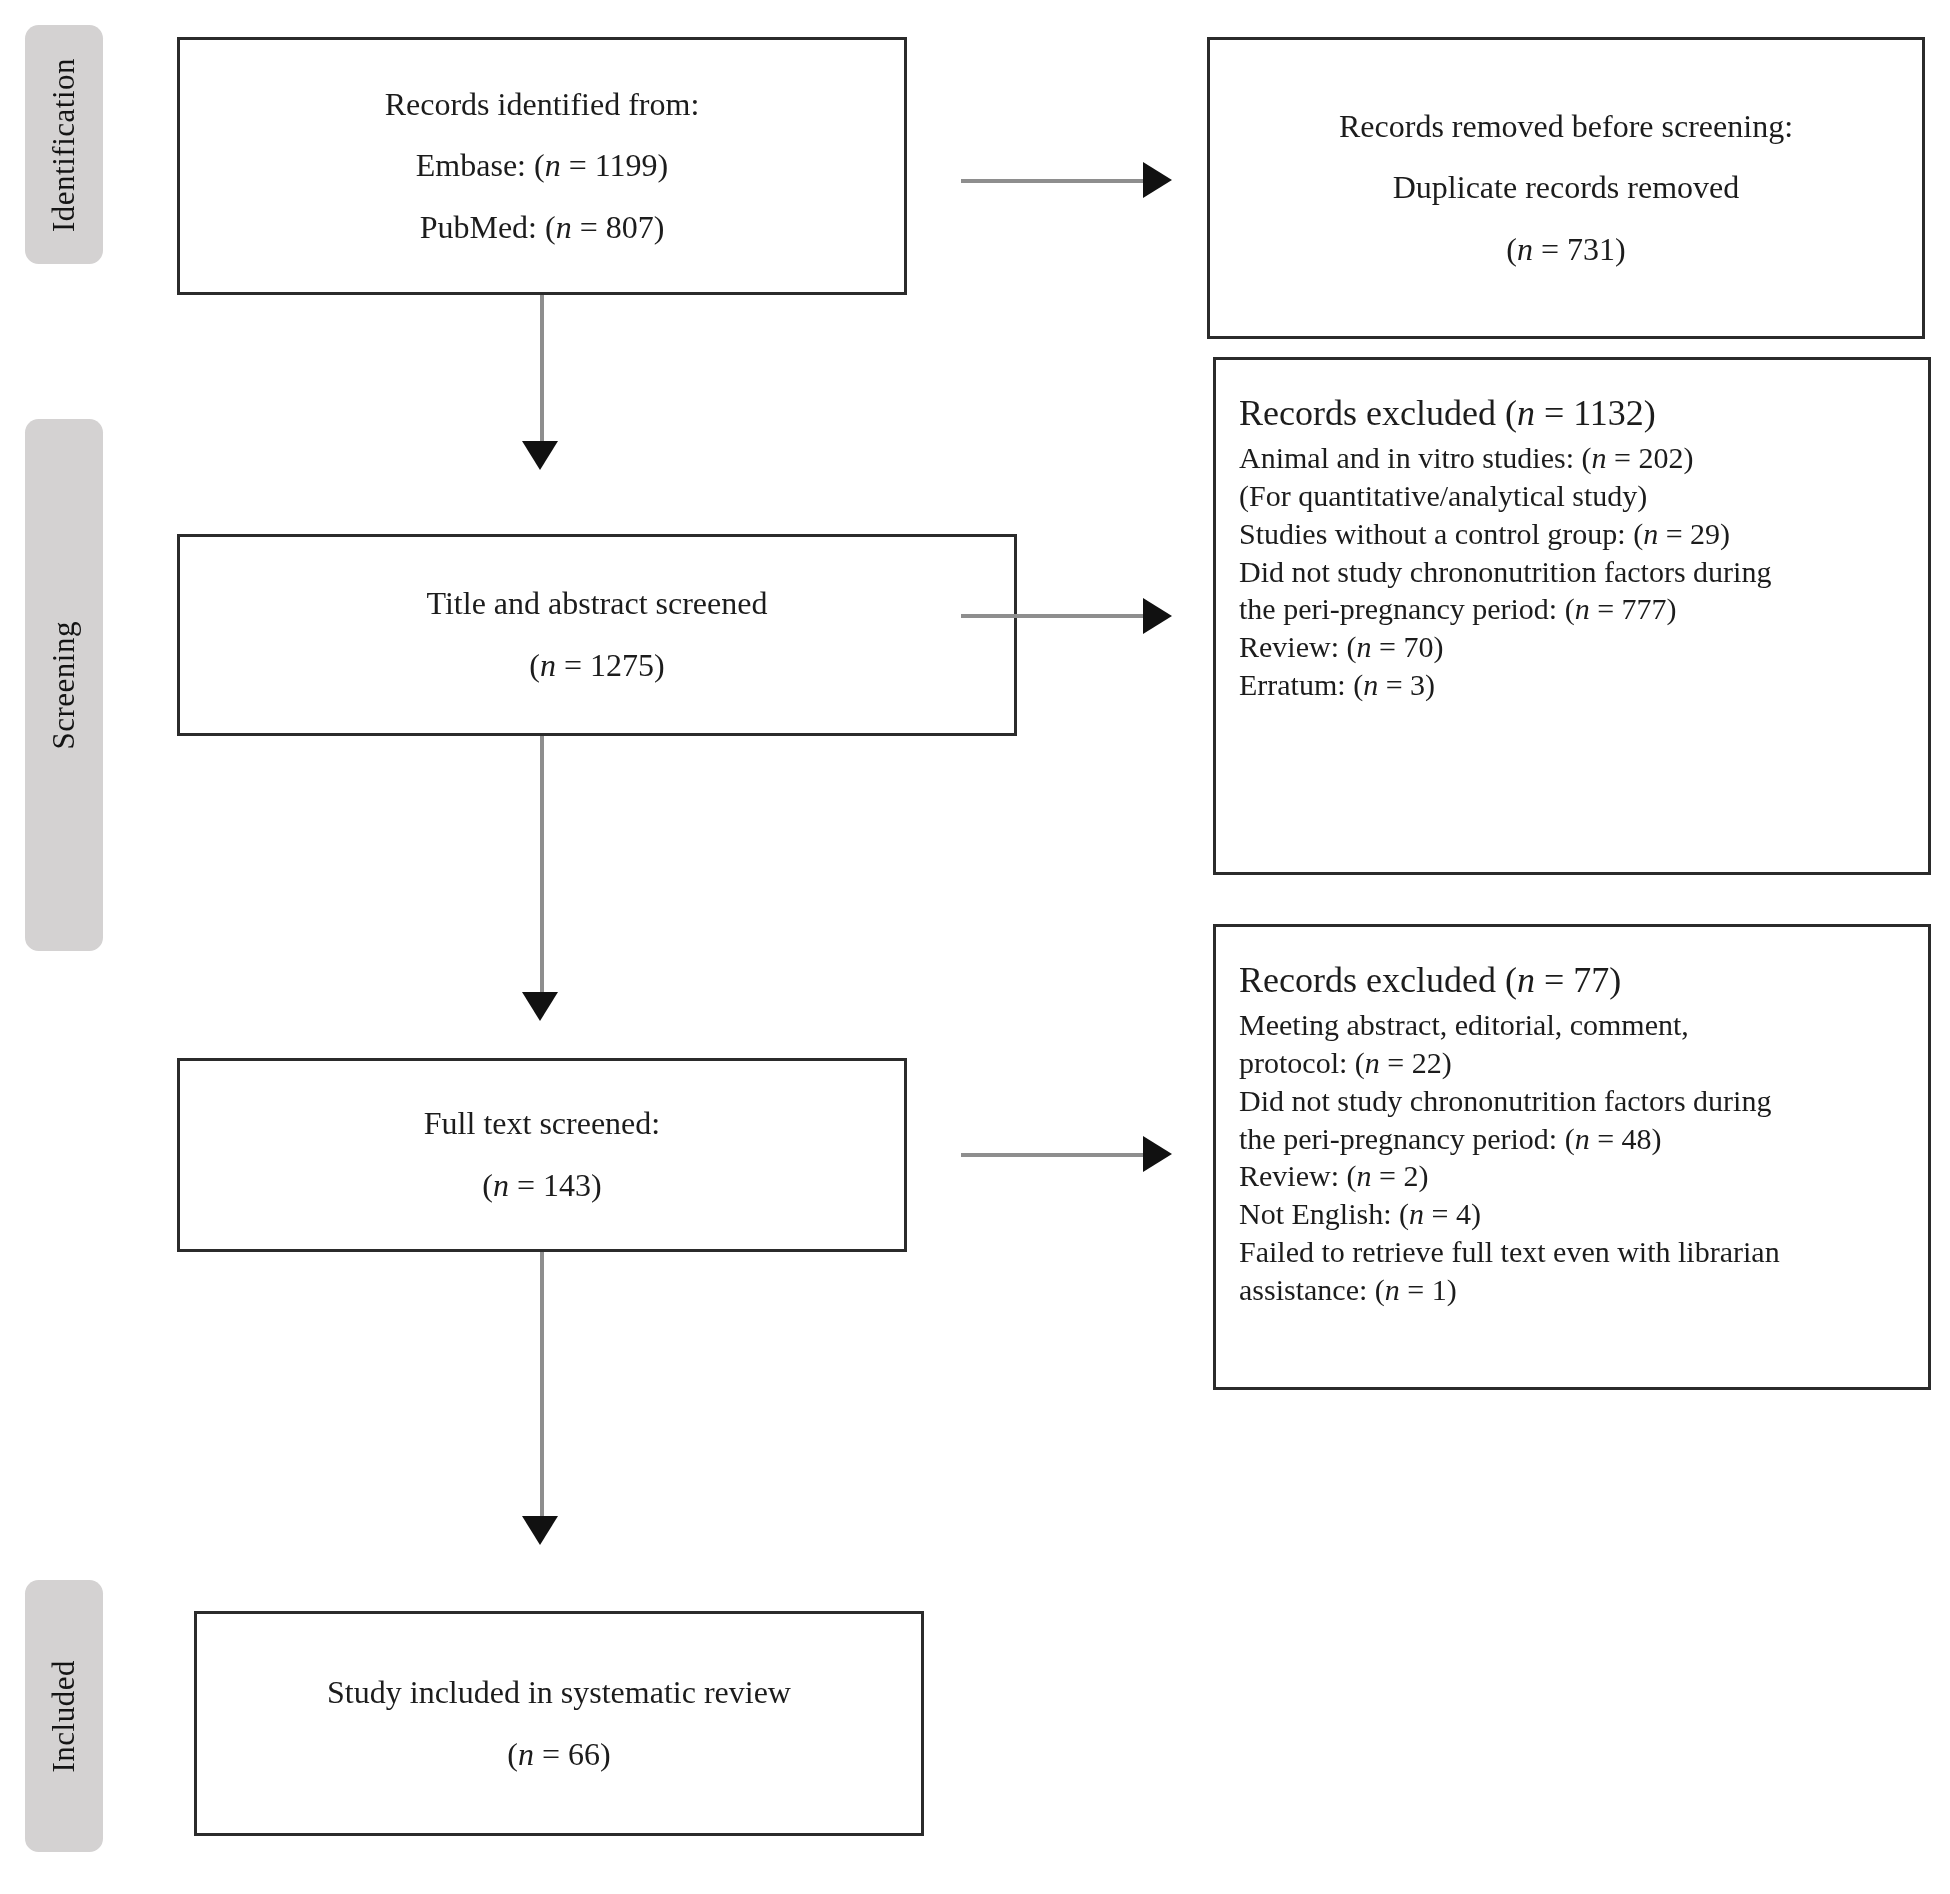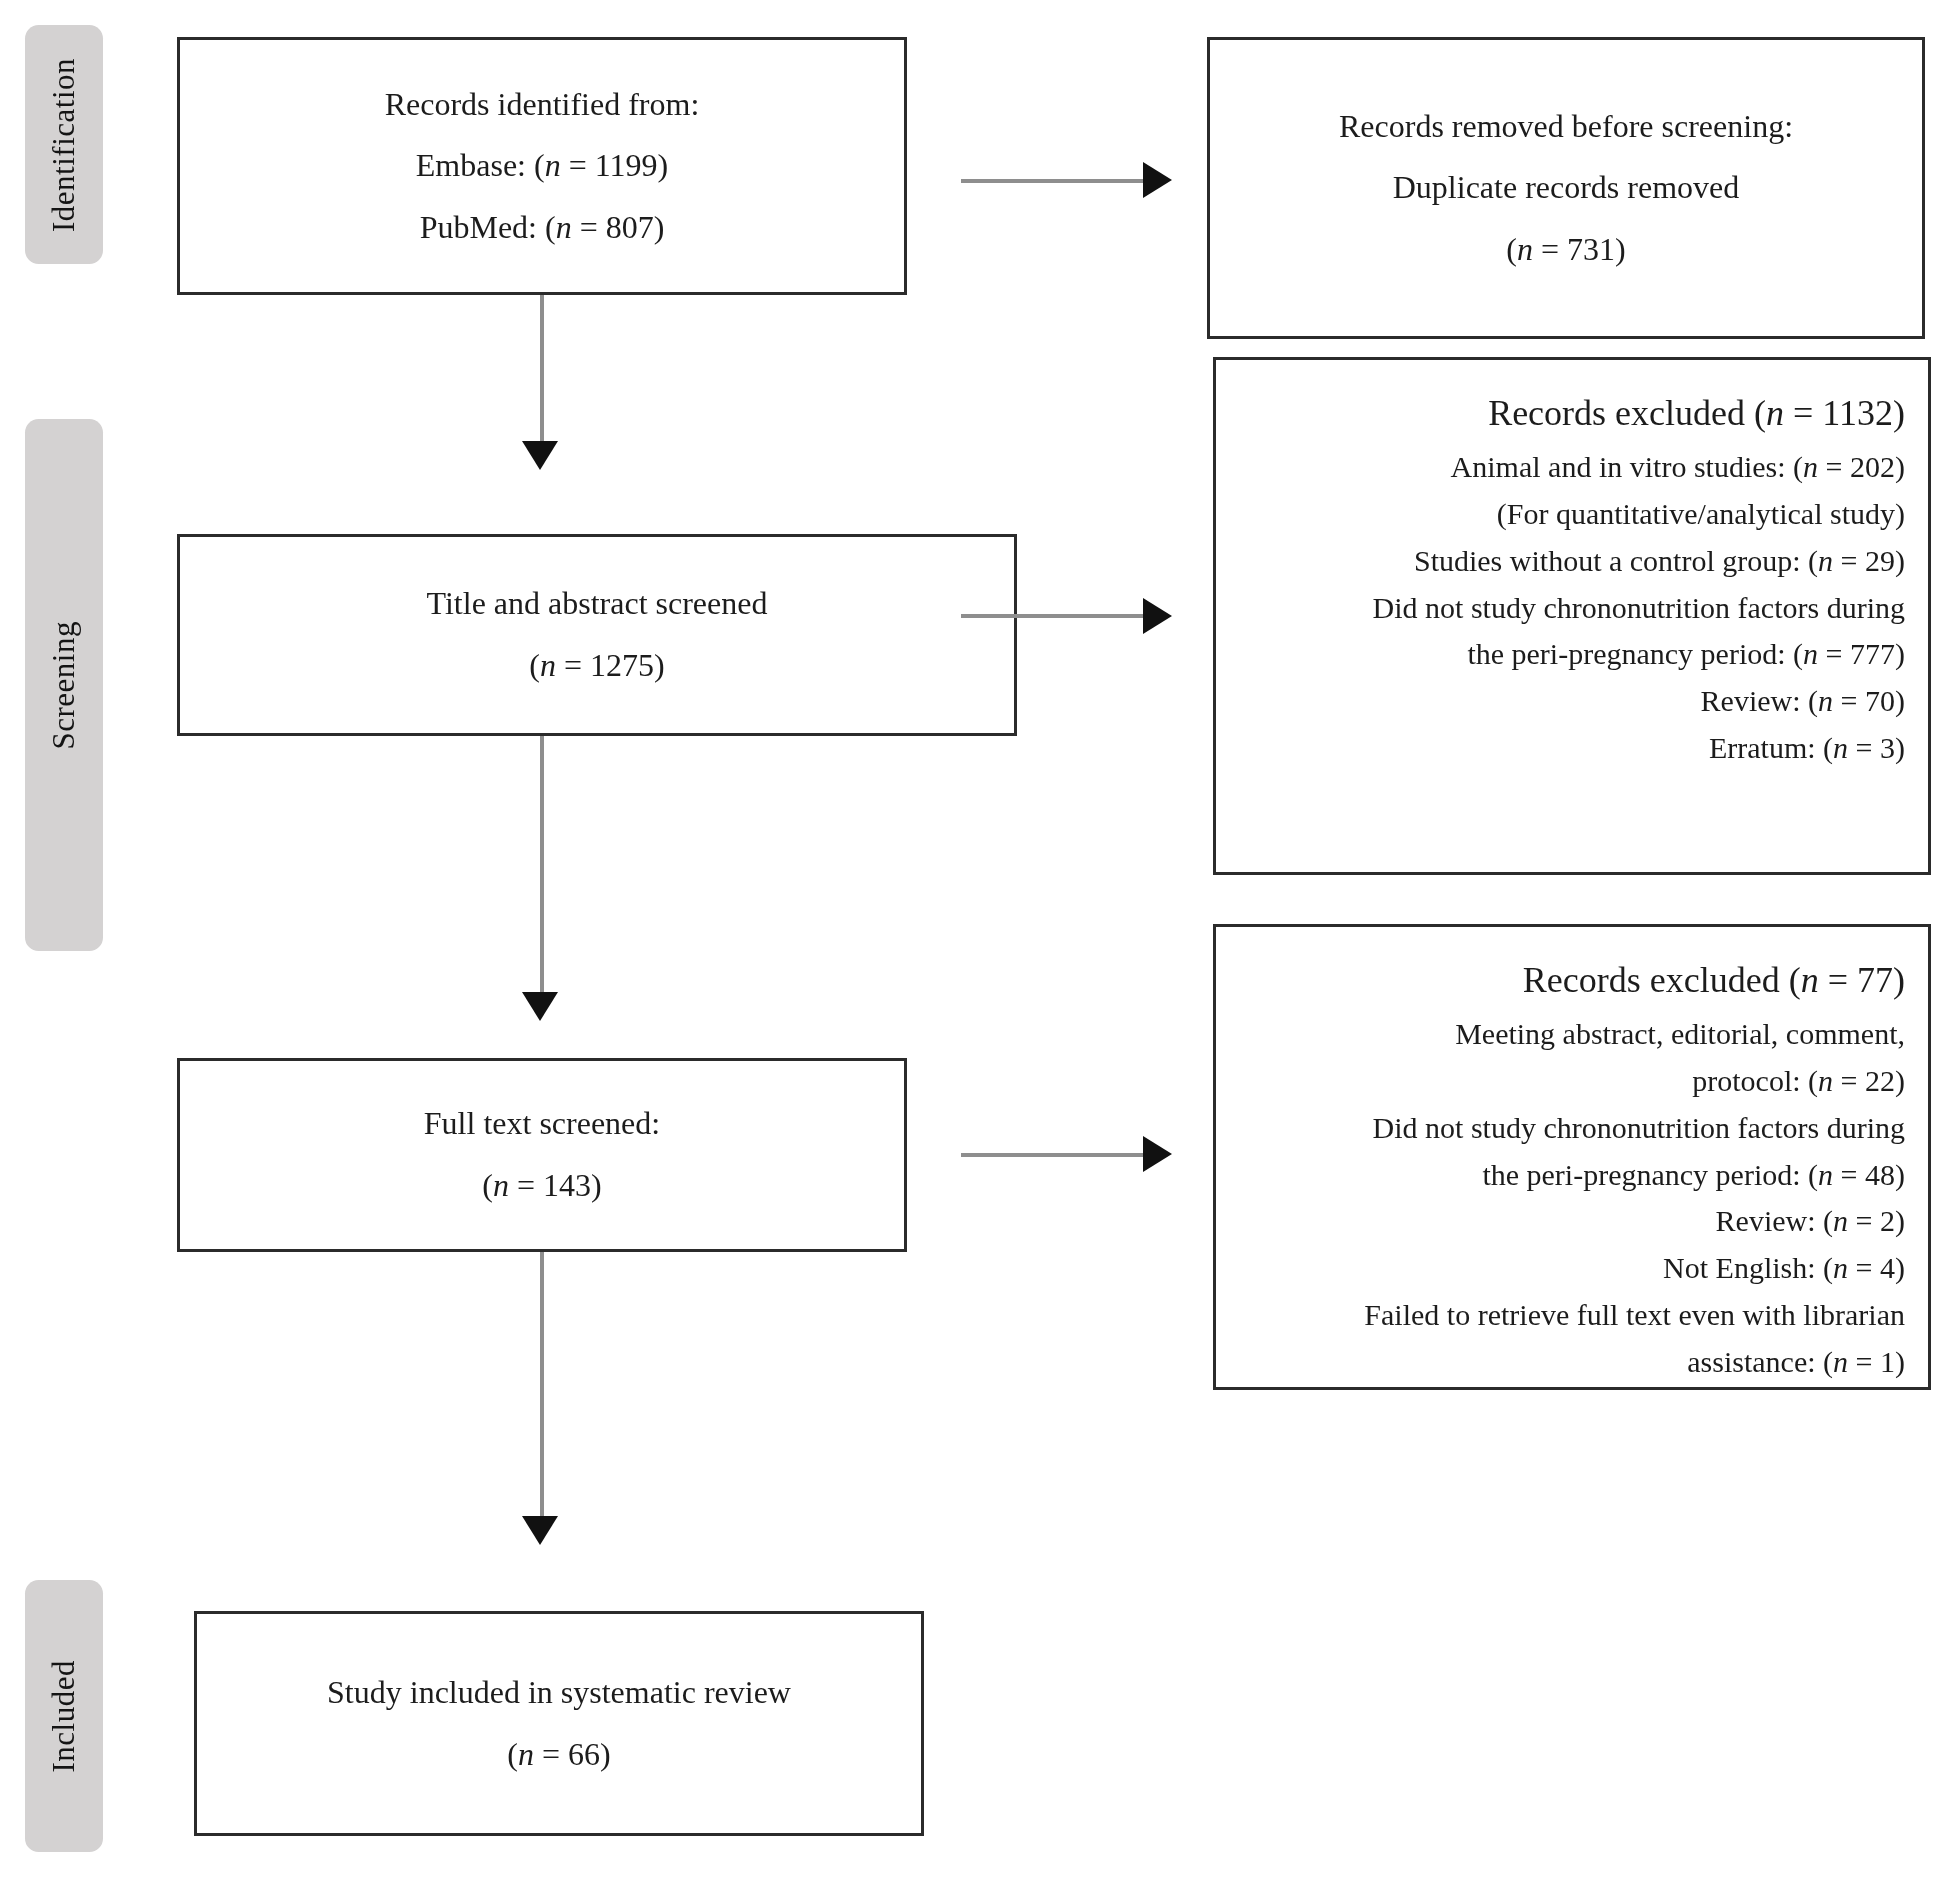--- a/index.html
+++ b/index.html
@@ -54,25 +54,24 @@
     flex-direction: column;
     justify-content: center;
   }
   .box-center .box-inner {
     align-items: center;
     text-align: center;
     padding: 9.7px 17.5px;
     gap: 20px;
   }
   .box-left .box-inner {
-    align-items: flex-end;
+    align-items: flex-start;
     text-align: left;
     justify-content: flex-start;
     padding: 29px 23px 11.6px 23px;
-    gap: 9px;
   }
   .line {
     font-size: 32px;
     line-height: 1.30;
     white-space: nowrap;
   }
   .line-head {
     font-size: 36px;
     line-height: 1.34;
     margin-bottom: 1.9px;

